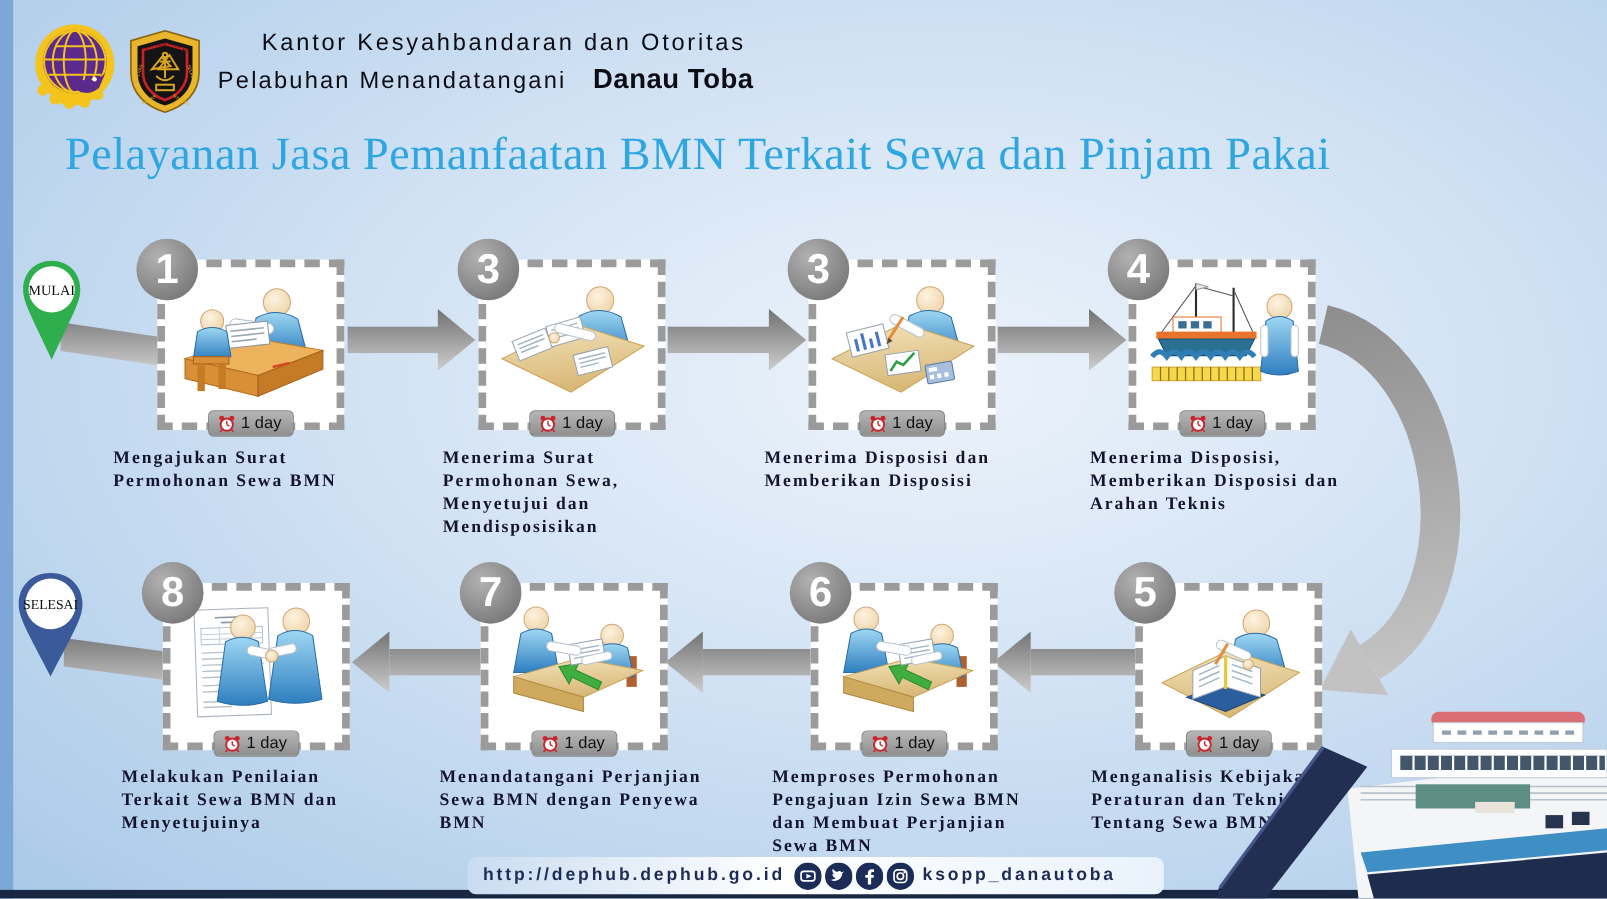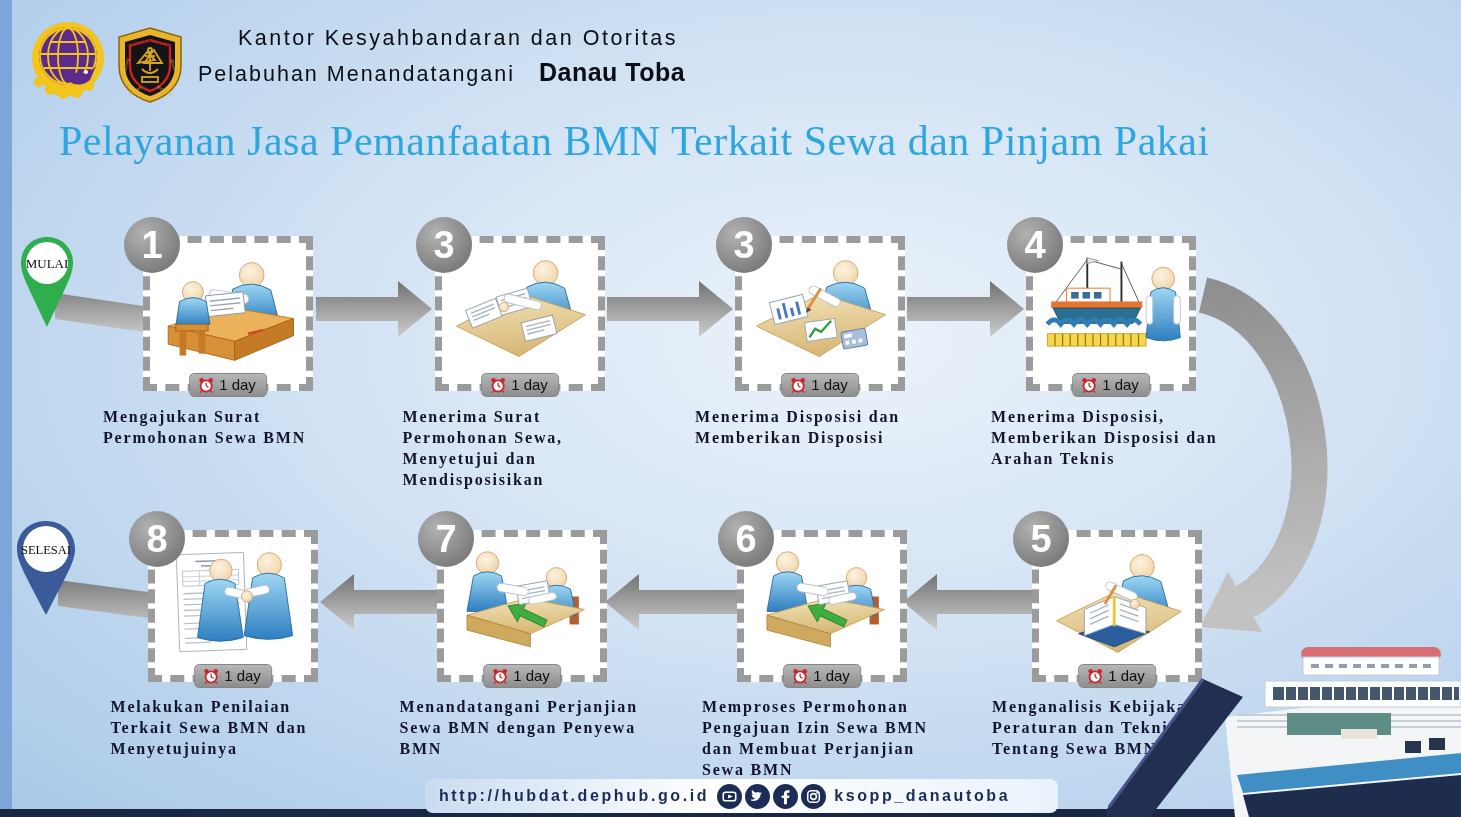--- a/index.html
+++ b/index.html
@@ -521,21 +521,21 @@
     <polygon points="138,158 356,138 356,180 144,180" fill="#1e2c4e"></polygon>
     <rect x="300" y="104" width="16" height="12" fill="#27344e"></rect>
       <rect x="324" y="101" width="16" height="12" fill="#27344e"></rect>
     <polygon points="2,172 98,42 138,60 45,180 2,180" fill="#232f52"></polygon>
     <line x1="98" y1="42" x2="4" y2="170" stroke="#46548a" stroke-width="3"></line>
   </svg>
 
   <div class="bottom-strip"></div>
 
   <div class="footer-bar">
-    <span>http://hubdat.dephub.go.id</span>
+    <span>http://dephub.dephub.go.id</span>
     <span class="social">
       <svg width="25" height="25" viewBox="0 0 26 26">
         <circle cx="13" cy="13" r="13" fill="#1b2c57"></circle>
         <rect x="6.5" y="8.5" width="13" height="9" rx="2.5" fill="none" stroke="#fff" stroke-width="1.6"></rect>
         <polygon points="11.5,10.8 16.5,13 11.5,15.2" fill="#fff"></polygon>
       </svg>
       <svg width="25" height="25" viewBox="0 0 26 26">
         <circle cx="13" cy="13" r="13" fill="#1b2c57"></circle>
         <path d="M6.2 17.2 c5 1.6 10 -1.6 10 -6.6 l1.8 -1.9 -2.4 0.7 c-0.9 -1.4 -3 -1.6 -4.1 -0.3 c-1.6 -0.6 -3.2 -1.5 -4.2 -3 c-0.8 2 -0.1 4.2 1.6 5.4 l-2 -0.5 c0.1 2 1.5 3.6 3.4 4 c-1.2 0.9 -2.7 1.3 -4.1 1.2 z" fill="#fff"></path>
       </svg>

